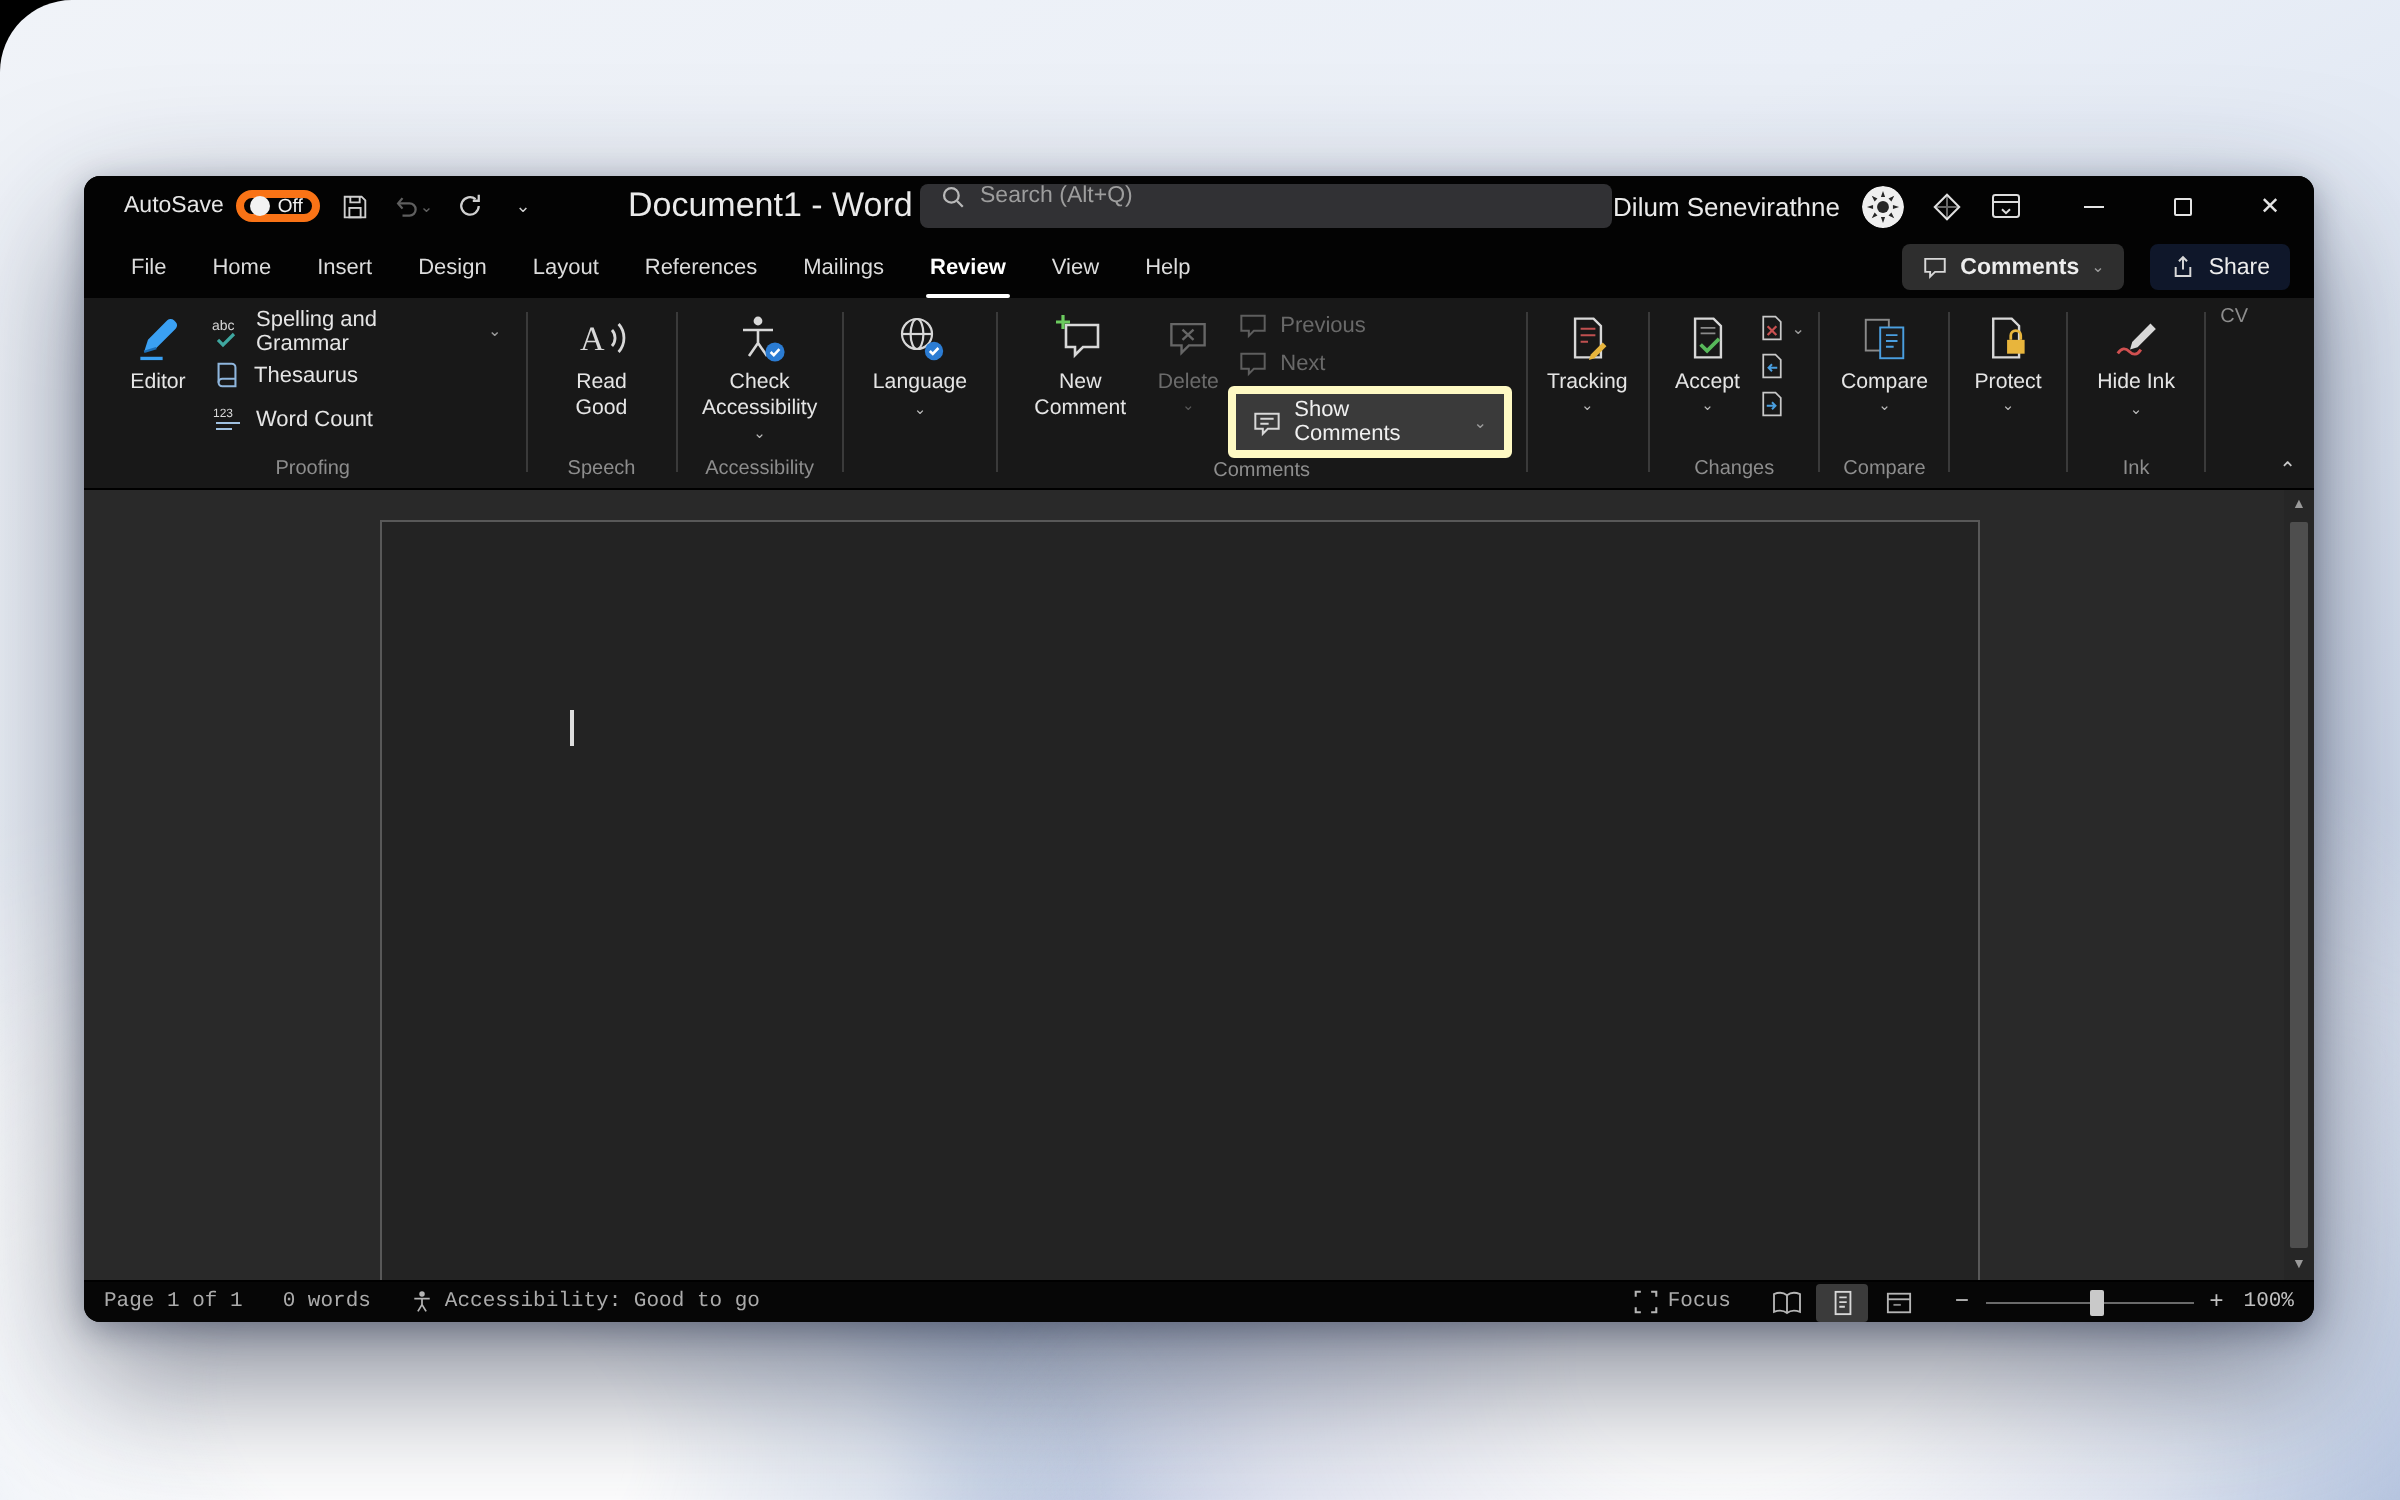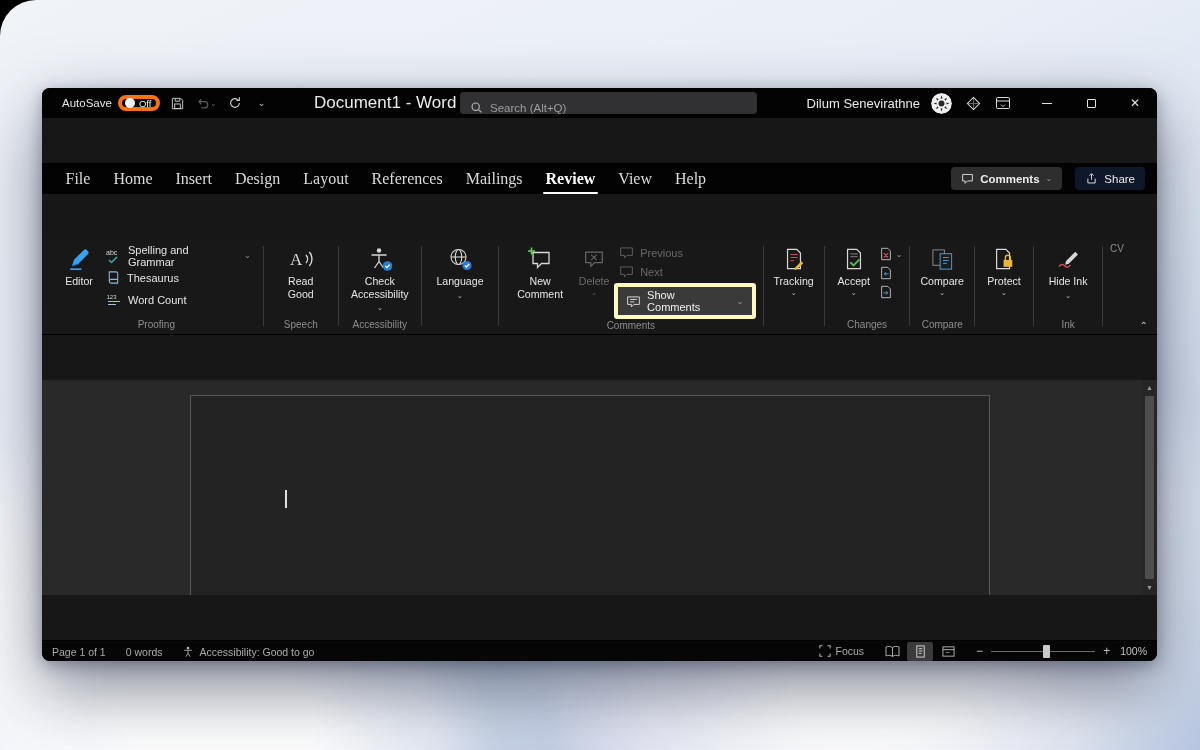--- a/index.html
+++ b/index.html
@@ -18,49 +18,49 @@
   .wv4 { left:-80px; bottom:-320px; width:840px; height:580px; transform:rotate(24deg); filter:blur(14px);
     background:radial-gradient(closest-side,#8ca4cc 0%,rgba(140,164,204,.5) 45%,rgba(140,164,204,0) 72%); }
   .wv5 { left:-320px; top:330px; width:1050px; height:400px; transform:rotate(-9deg); filter:blur(16px);
     background:radial-gradient(closest-side,rgba(255,255,255,.95) 0%,rgba(255,255,255,.5) 50%,rgba(255,255,255,0) 75%); }
   .wv6 { left:300px; bottom:-360px; width:950px; height:620px; transform:rotate(-28deg); filter:blur(18px);
     background:radial-gradient(closest-side,#b2b7da 0%,rgba(178,183,218,.5) 48%,rgba(178,183,218,0) 75%); }
 
   
   .window { position:absolute; left:42px; top:88px; width:1115px; height:573px; border-radius:8px; overflow:hidden;
     background:#171717; box-shadow:0 28px 70px rgba(25,35,60,.55), 0 4px 16px rgba(25,35,60,.35);
-    display:flex; flex-direction:column;gap:45px; }
+    display:flex; flex-direction:column; }
 
   
   .titlebar { height:30px; background:#030303; position:relative; display:flex; align-items:center;
     color:#e6e6e6; font-size:11.5px; flex:0 0 auto; }
   .tb-left { display:flex; align-items:center; gap:9px; padding-left:20px; }
   .autosave { display:flex; align-items:center; gap:6px; }
   .toggle { display:flex; align-items:center; width:42px; height:16px; border:4px solid #f97316; border-radius:9px; padding:0 3px; gap:4px; }
   .toggle .knob { width:10px; height:10px; border-radius:50%; background:#f2f2f2; }
   .toggle .state { font-size:9.5px; color:#f2f2f2; }
   .tbtn { display:flex; align-items:center; justify-content:center; min-width:18px; height:22px; }
   .chev-sm { font-size:8px; color:#9a9a9a; }
   .doc-title { position:absolute; left:272px; top:0; height:30px; display:flex; align-items:center; color:#eaeaea; font-size:17px; }
-  .searchbox { position:absolute; left:418px; top:4px; width:297px; height:22px; background:#313134; border-radius:4px;
-    display:flex; align-items:flex-end; gap:7px; padding:0 10px; }
+  .searchbox { position:absolute; left:418px; top:4px; width:346px; height:22px; background:#313134; border-radius:4px;
+    display:flex; align-items:flex-start; gap:7px; padding:0 10px; }
   .searchbox input { flex:1; background:transparent; border:none; outline:none; color:#d5d5d5; font-size:11.5px; font-family:inherit; }
   .searchbox input::placeholder { color:#9d9d9d; }
   .tb-right { position:absolute; right:0; top:0; height:30px; display:flex; align-items:center; }
   .username { font-size:13px; color:#eaeaea; margin-right:11px; }
   .avatar { width:21px; height:21px; border-radius:50%; overflow:hidden; margin-right:14px; }
   .tb-icon { margin-right:14px; display:flex; align-items:center; }
   .winctl { width:44px; height:30px; display:flex; align-items:center; justify-content:center; }
   .minbar { width:10px; height:1px; background:#e4e4e4; }
   .maxbox { width:9px; height:9px; border:1px solid #e4e4e4; border-radius:1px; }
   .closex { color:#e4e4e4; font-size:12px; line-height:1; }
 
   
   .tabbar { height:31px; background:#030303; display:flex; align-items:stretch; padding-left:12px; position:relative; flex:0 0 auto; }
-  .tab { position:relative; display:flex; align-items:center; padding:0 11.5px; font-size:16px; color:#dcdcdc; cursor:default;font-family:Liberation Serif, serif; }
+  .tab { position:relative; display:flex; align-items:center; padding:0 11.5px; font-size:11px; color:#dcdcdc; cursor:default; }
   .tab.active { color:#ffffff; font-weight:bold; }
   .tab.active::after { content:""; position:absolute; left:9px; right:9px; bottom:0; height:2.5px; background:#fff; border-radius:2px; }
   .tab-actions { position:absolute; right:12px; top:0; height:31px; display:flex; align-items:center; gap:13px; }
   .pillbtn { display:flex; align-items:center; gap:6px; background:#2e2e2e; border-radius:4px; height:23px; padding:0 10px;
     font-size:11.5px; color:#ededed; }
   .pillbtn.lighter { background:#0f172a; }
 
   
   .ribbon { height:96px; background:#181818; border-bottom:1px solid #000; position:relative; display:flex;
     align-items:stretch; padding:3px 26px 0 8px; flex:0 0 auto; }
@@ -89,22 +89,22 @@
   
   .docarea { flex:1; background:#292929; position:relative; overflow:hidden; }
   .page { position:absolute; left:148px; top:15px; width:800px; height:700px; background:#232323; border:1px solid #585858; }
   .caret { position:absolute; left:94px; top:94px; width:1.5px; height:18px; background:#dedede; animation:blink 1.1s step-end infinite; }
   @keyframes blink { 50% { opacity:0; } }
   .vscroll { position:absolute; right:0; top:0; bottom:0; width:15px; background:#262626; display:flex; flex-direction:column; align-items:center; }
   .sarrow { height:15px; display:flex; align-items:center; justify-content:center; color:#9a9a9a; font-size:7px; width:100%; }
   .sthumb { flex:1; width:9px; background:#4e4e4e; border-radius:1px; margin:1px 0; }
 
   
-  .statusbar { height:21px; background:#060606; border-top:1px solid #000; display:flex; 
-    padding:0 10px; font-size:10.5px; color:#ababab; flex:0 0 auto; }
+  .statusbar { height:21px; background:#060606; border-top:1px solid #000; display:flex; align-items:center;
+    padding:0 10px; font-size:10.5px; color:#ababab; flex:0 0 auto;font-family:Liberation Mono, monospace; }
   .sitem { display:flex; align-items:center; gap:5px; margin-right:20px; height:21px; }
   .sright { margin-left:auto; display:flex; align-items:center; }
   .viewbtn { width:26px; height:19px; display:flex; align-items:center; justify-content:center; border-radius:2px; margin:0 1px; }
   .viewbtn.active { background:#3b3b3b; }
   .zoomwrap { display:flex; align-items:center; gap:8px; margin-left:14px; }
   .zsign { color:#c0c0c0; font-size:12px; }
   .ztrack { width:104px; height:1px; background:#6a6a6a; position:relative; }
   .zthumb { position:absolute; left:50%; top:-6px; width:7px; height:13px; background:#c9c9c9; border-radius:1px; }
   .zpct { margin-left:10px; color:#c0c0c0; }
 </style>

